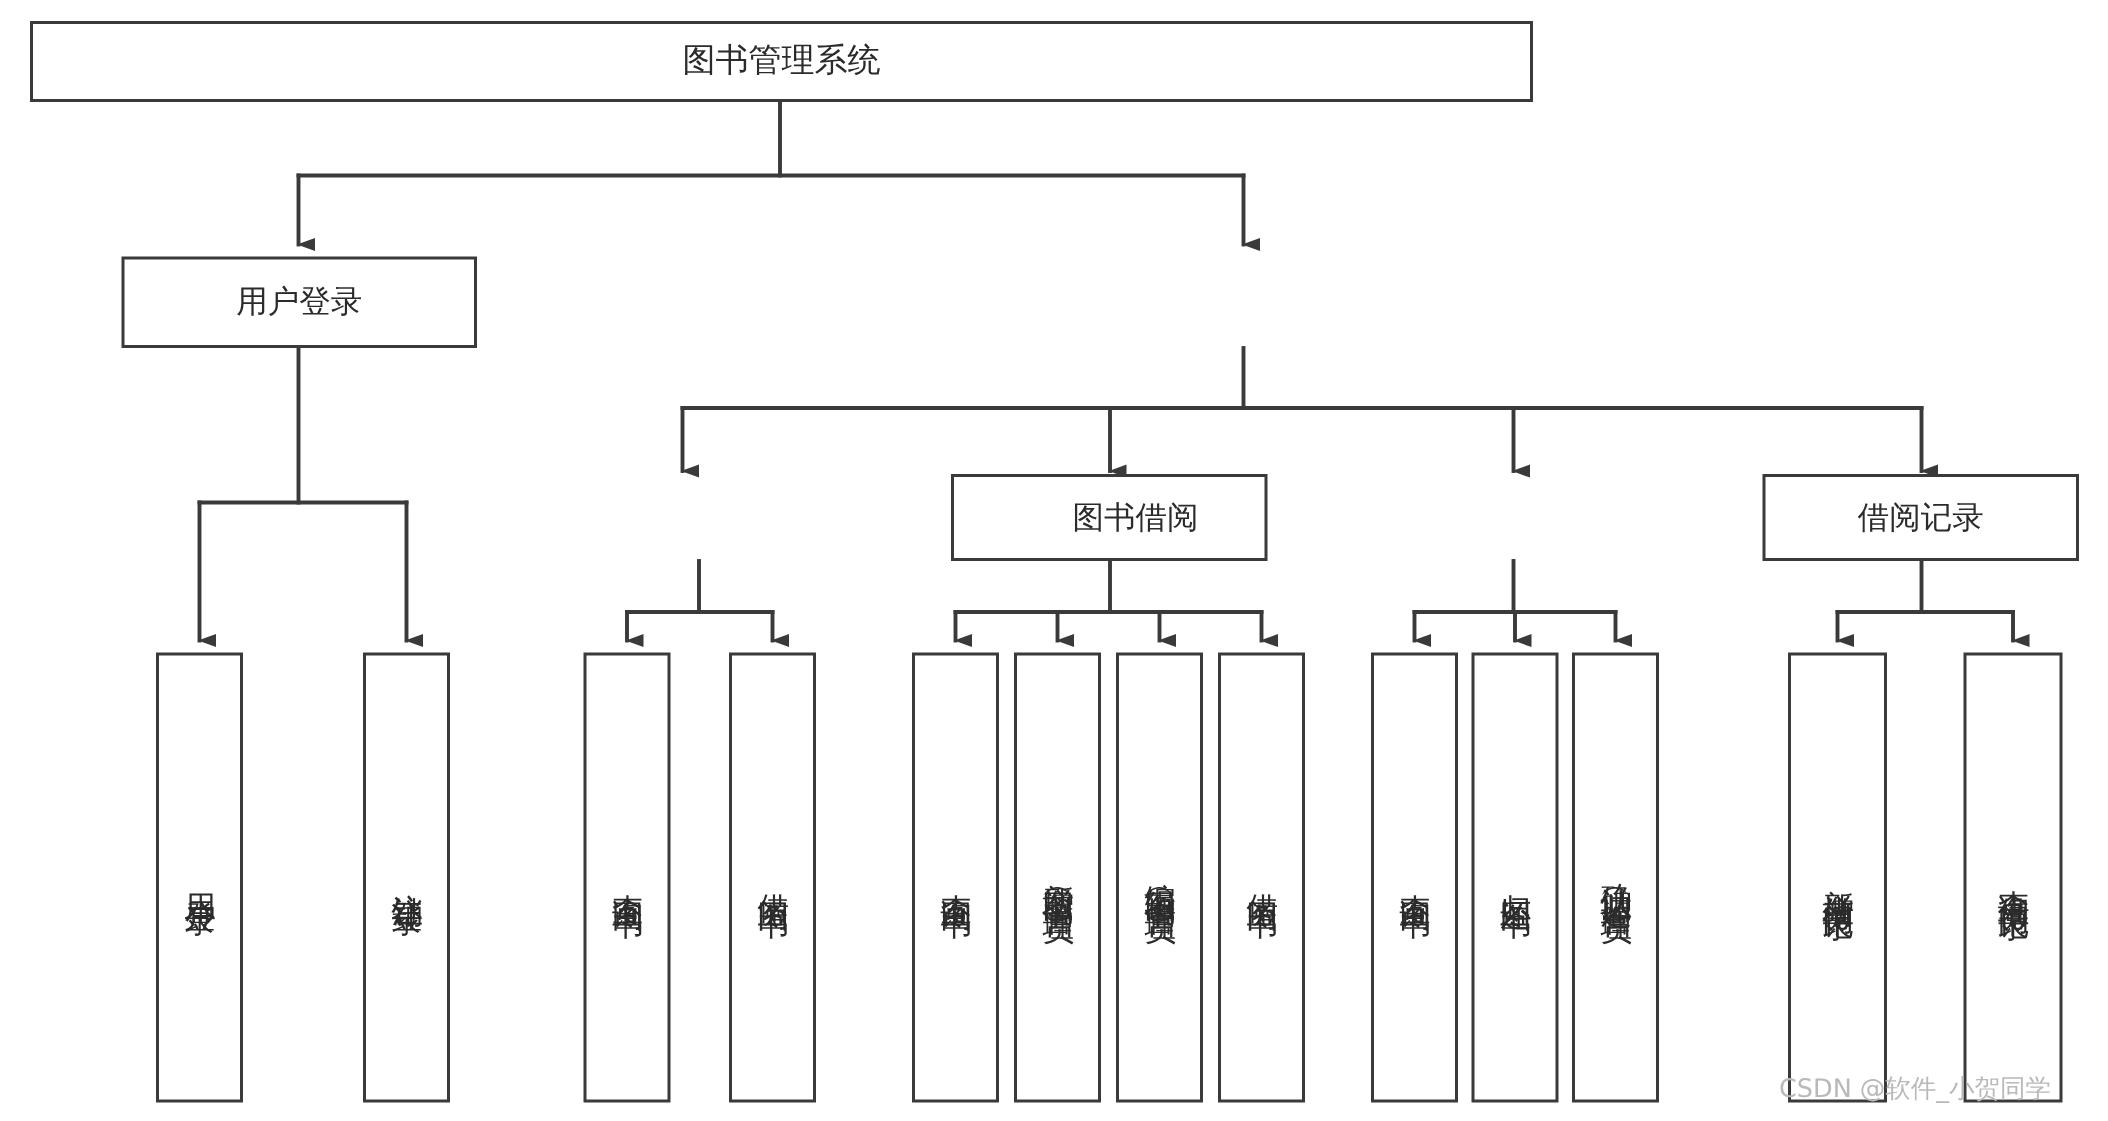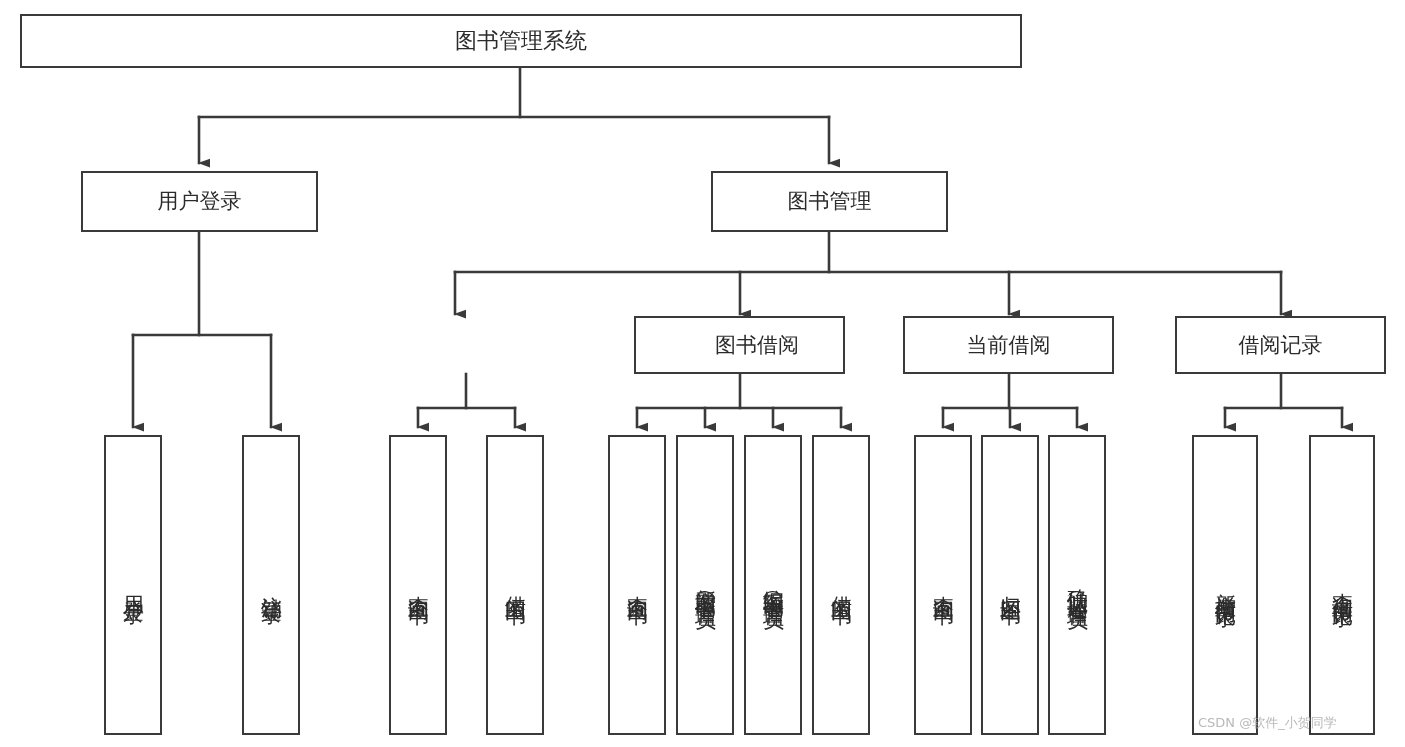--- a/index.html
+++ b/index.html
@@ -59,26 +59,25 @@
     text-orientation: upright;
     font-size: 21px;
     letter-spacing: 3px;
     line-height: 1;
     max-height: 272px;
   }
   #watermark {
     position: absolute;
     left: 1186px;
     top: 714px;
-    font-size: 13px;
+    font-size: 17px;
     color: #b9b9b9;
     white-space: nowrap;
     z-index: 5;
     font-family: "DejaVu Sans", "Liberation Sans", sans-serif;
-    margin-left: 12px;
   }
 </style>
 </head>
 <body>
 
 <div id="diagram">
 
   <svg id="wires" viewBox="0 0 1405 747" width="1405" height="747" xmlns="http://www.w3.org/2000/svg">
     <defs>
       <marker id="arrowhead" markerWidth="10" markerHeight="12" refX="4.6" refY="11" orient="auto" markerUnits="userSpaceOnUse">
@@ -129,29 +128,23 @@
     </g>
   </svg>
 
   <div class="node horiz root" style="left:20px; top:14px; width:1002px; height:54px;align-items:center;">
     <span class="node-label">图书管理系统</span>
   </div>
 
   <div class="node horiz" style="left:81px; top:171px; width:237px; height:61px;">
     <span class="node-label">用户登录</span>
   </div>
-  <div class="node horiz" style="left:711px; top:171px; width:237px; height:61px;">
-    <span class="node-label">图书管理</span>
-  </div>
 
   <div class="node horiz" style="left:634px; top:316px; width:211px; height:58px;padding-left:35px;">
     <span class="node-label">图书借阅</span>
-  </div>
-  <div class="node horiz" style="left:903px; top:316px; width:211px; height:58px;">
-    <span class="node-label">当前借阅</span>
   </div>
   <div class="node horiz" style="left:1175px; top:316px; width:211px; height:58px;">
     <span class="node-label">借阅记录</span>
   </div>
 
   <div class="node vert" style="left:104px; top:435px; width:58px; height:300px;">
     <span class="node-label">用户登录</span>
   </div>
   <div class="node vert" style="left:242px; top:435px; width:58px; height:300px;">
     <span class="node-label">注销登录</span>

